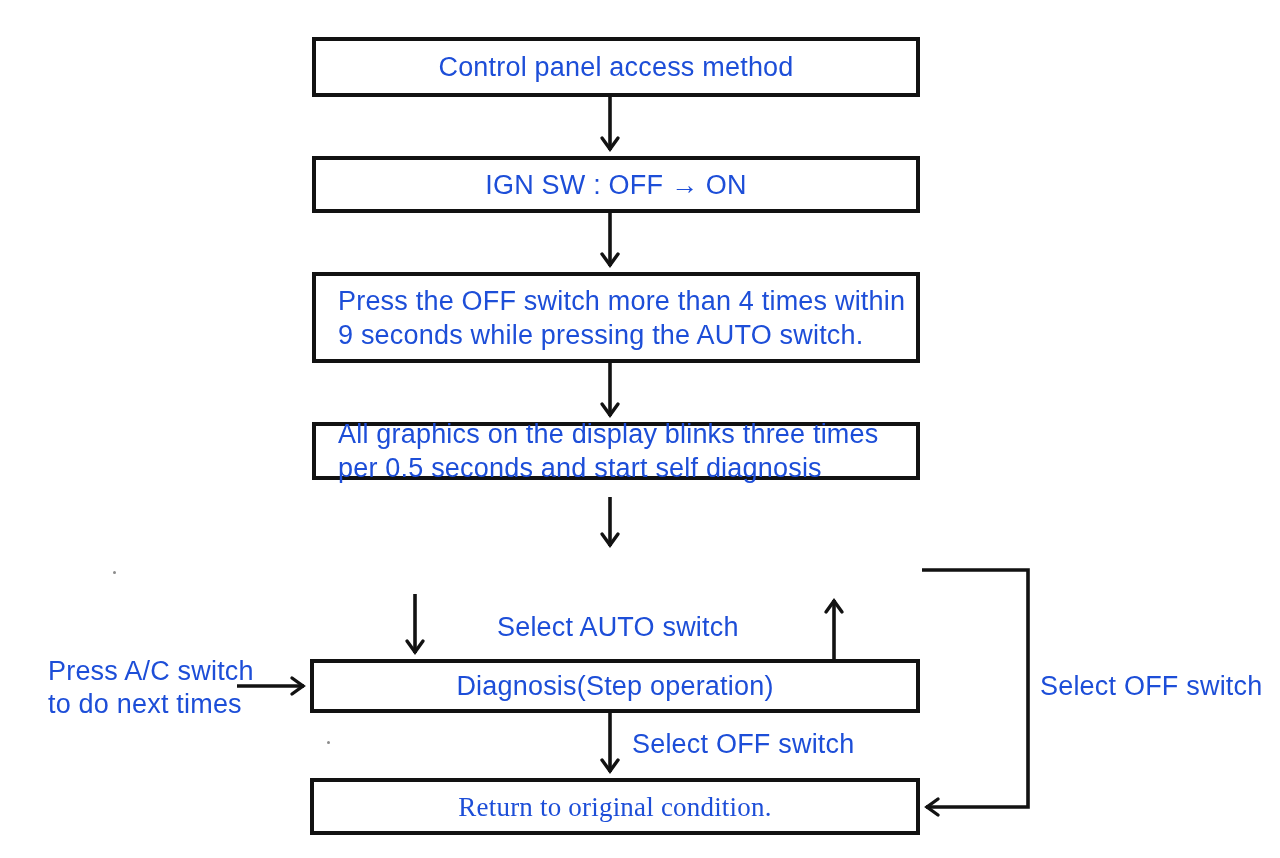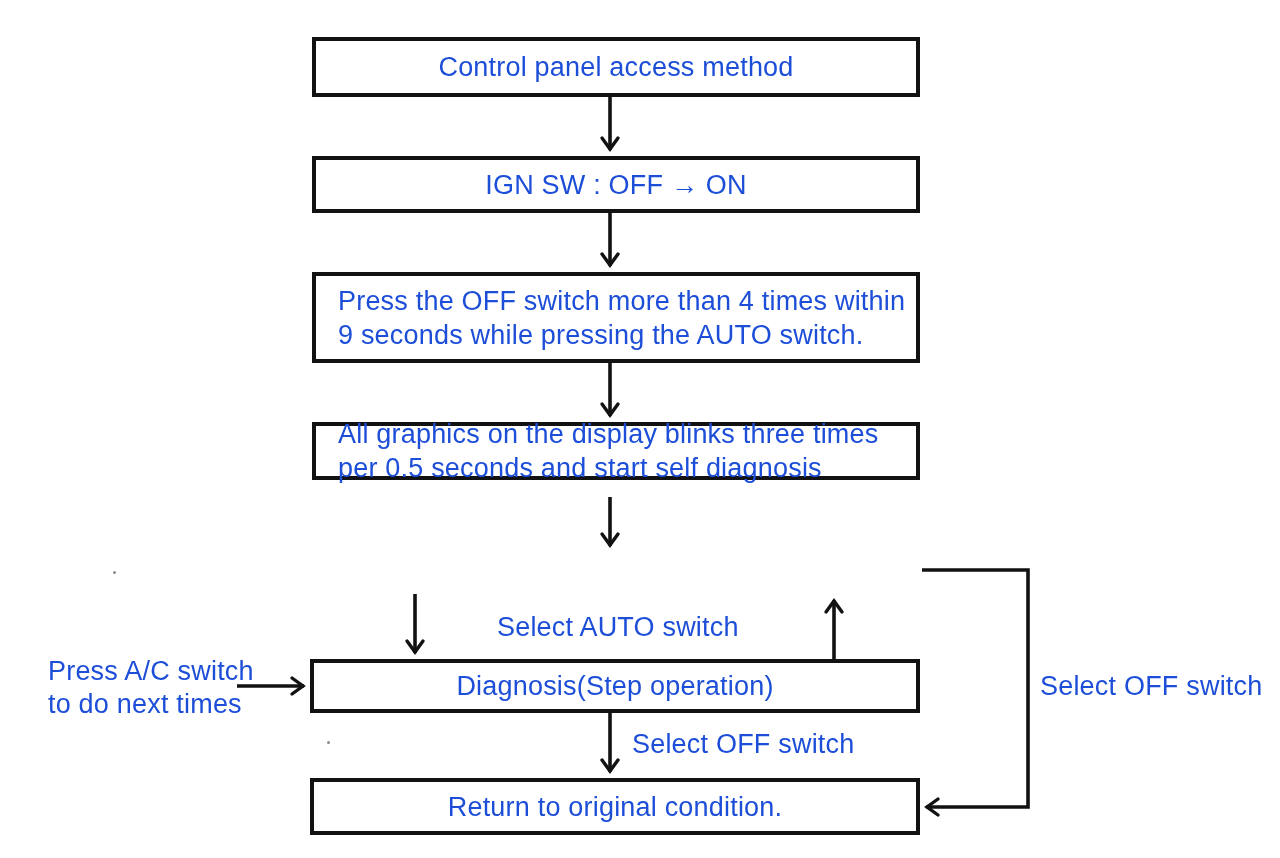--- a/index.html
+++ b/index.html
@@ -40,21 +40,21 @@
   .box.left-align {
     align-items: flex-start;
     text-align: right;
   }
   #box-1 { left: 312px; top: 37px;  width: 608px; height: 60px; }
   #box-2 { left: 312px; top: 156px; width: 608px; height: 57px; }
   #box-3 { left: 312px; top: 272px; width: 608px; height: 91px; padding-left: 22px; }
   #box-4 { left: 312px; top: 422px; width: 608px; height: 58px; padding-left: 22px; }
   #box-5 { left: 316px; top: 552px; width: 606px; height: 42px; }
   #box-6 { left: 310px; top: 659px; width: 610px; height: 54px; }
-  #box-7 { left: 310px; top: 778px; width: 610px; height: 57px; }
+  #box-7 { left: 310px; top: 778px; width: 610px; height: 57px; font-family: Liberation Serif, serif; }
 
   .float-label {
     position: absolute;
     font-size: 27px;
     line-height: 33px;
     letter-spacing: 0.2px;
     white-space: nowrap;
   }
   #label-select-auto     { left: 497px;  top: 611px; }
   #label-select-off-step { left: 632px;  top: 728px; }

